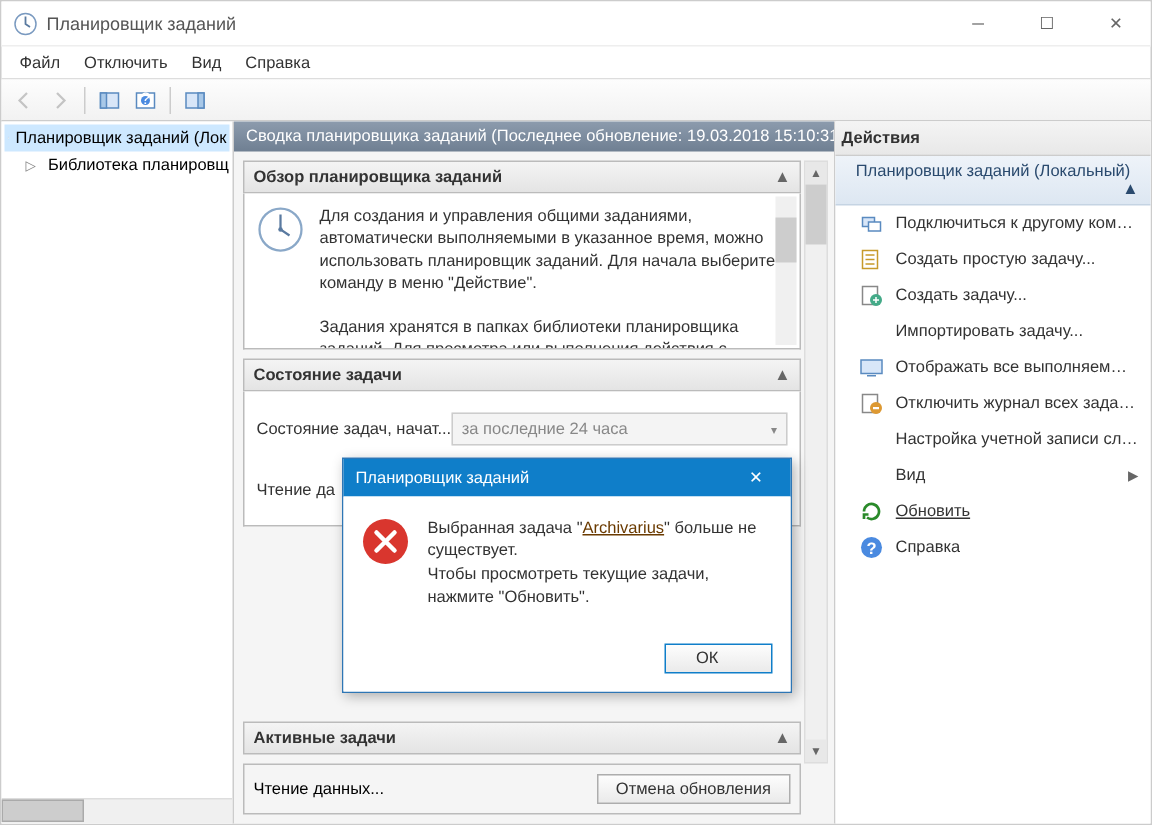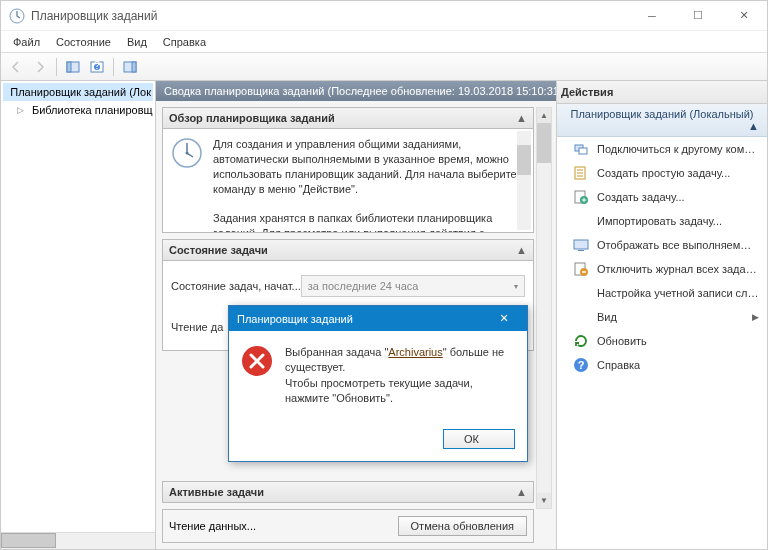--- a/index.html
+++ b/index.html
@@ -88,21 +88,21 @@
         <path d="M8 3v5l3 2" stroke="#5a7aa0" fill="none" stroke-width="1.2"></path>
       </svg>
     <span class="titlebar-text">Планировщик заданий</span>
     <div class="win-btn">─</div>
     <div class="win-btn">☐</div>
     <div class="win-btn close">✕</div>
   </div>
 
   <div class="menubar">
     <span>Файл</span>
-    <span>Состояние</span>
+    <span>Отключить</span>
     <span>Вид</span>
     <span>Справка</span>
   </div>
 
   <div class="toolbar">
     <div class="tool-btn disabled">
         <svg width="14" height="14" viewBox="0 0 14 14">
           <path d="M9 2L4 7l5 5" stroke="#666" fill="none" stroke-width="1.5"></path>
         </svg>
       </div>
@@ -291,21 +291,21 @@
             <span style="overflow: hidden; text-overflow: ellipsis;">Вид</span>
             <span class="arrow">▶</span>
           </div>
           <div class="action-item">
             <span class="ai-icon">
               <svg width="16" height="16" viewBox="0 0 16 16">
                 <path d="M3 8a5 5 0 1 1 2 4" fill="none" stroke="#2a8a2a" stroke-width="1.8"></path>
                 <path d="M3 13v-3h3" fill="none" stroke="#2a8a2a" stroke-width="1.8"></path>
               </svg>
             </span>
-            <span style="overflow: hidden; text-overflow: ellipsis;">Обновить</span>
+            <span style="overflow: hidden; text-overflow: ellipsis; text-decoration: underline;">Обновить</span>
           </div>
           <div class="action-item">
             <span class="ai-icon">
               <svg width="16" height="16" viewBox="0 0 16 16">
                 <circle cx="8" cy="8" r="7" fill="#4a8ae0"></circle>
                 <text x="8" y="12" font-size="10" fill="#fff" text-anchor="middle" font-weight="bold">?</text>
               </svg>
             </span>
             <span style="overflow: hidden; text-overflow: ellipsis;">Справка</span>
           </div>

